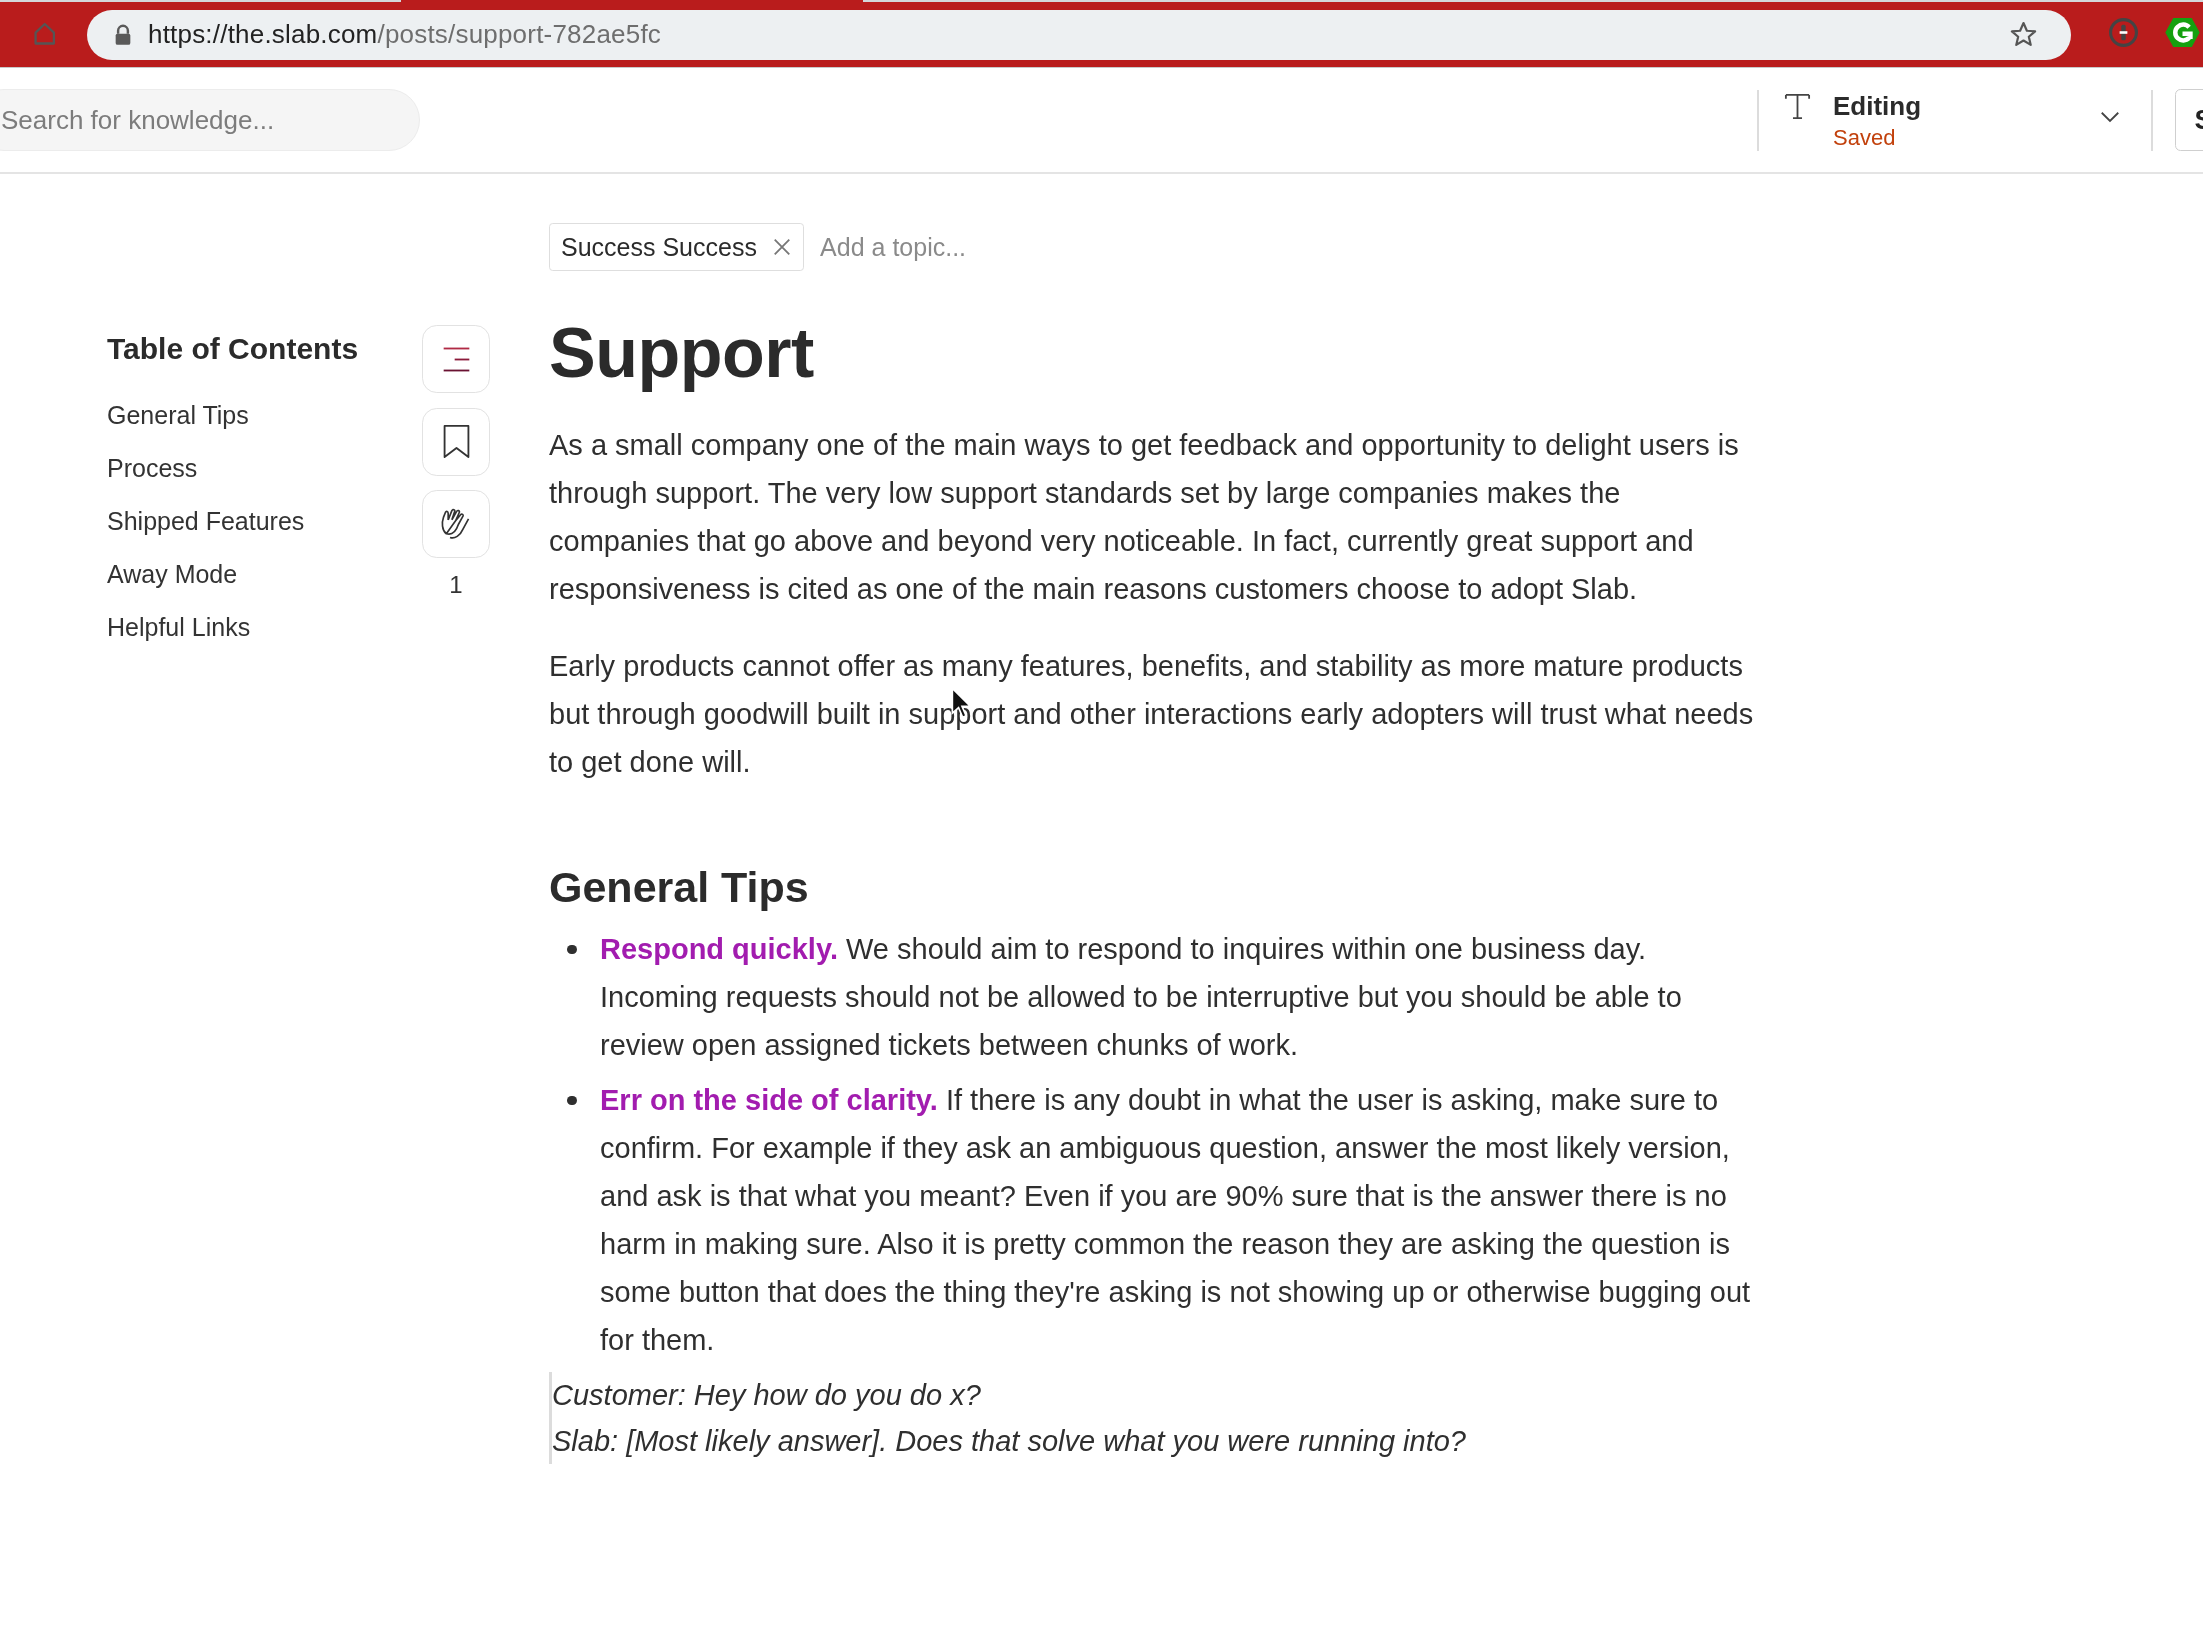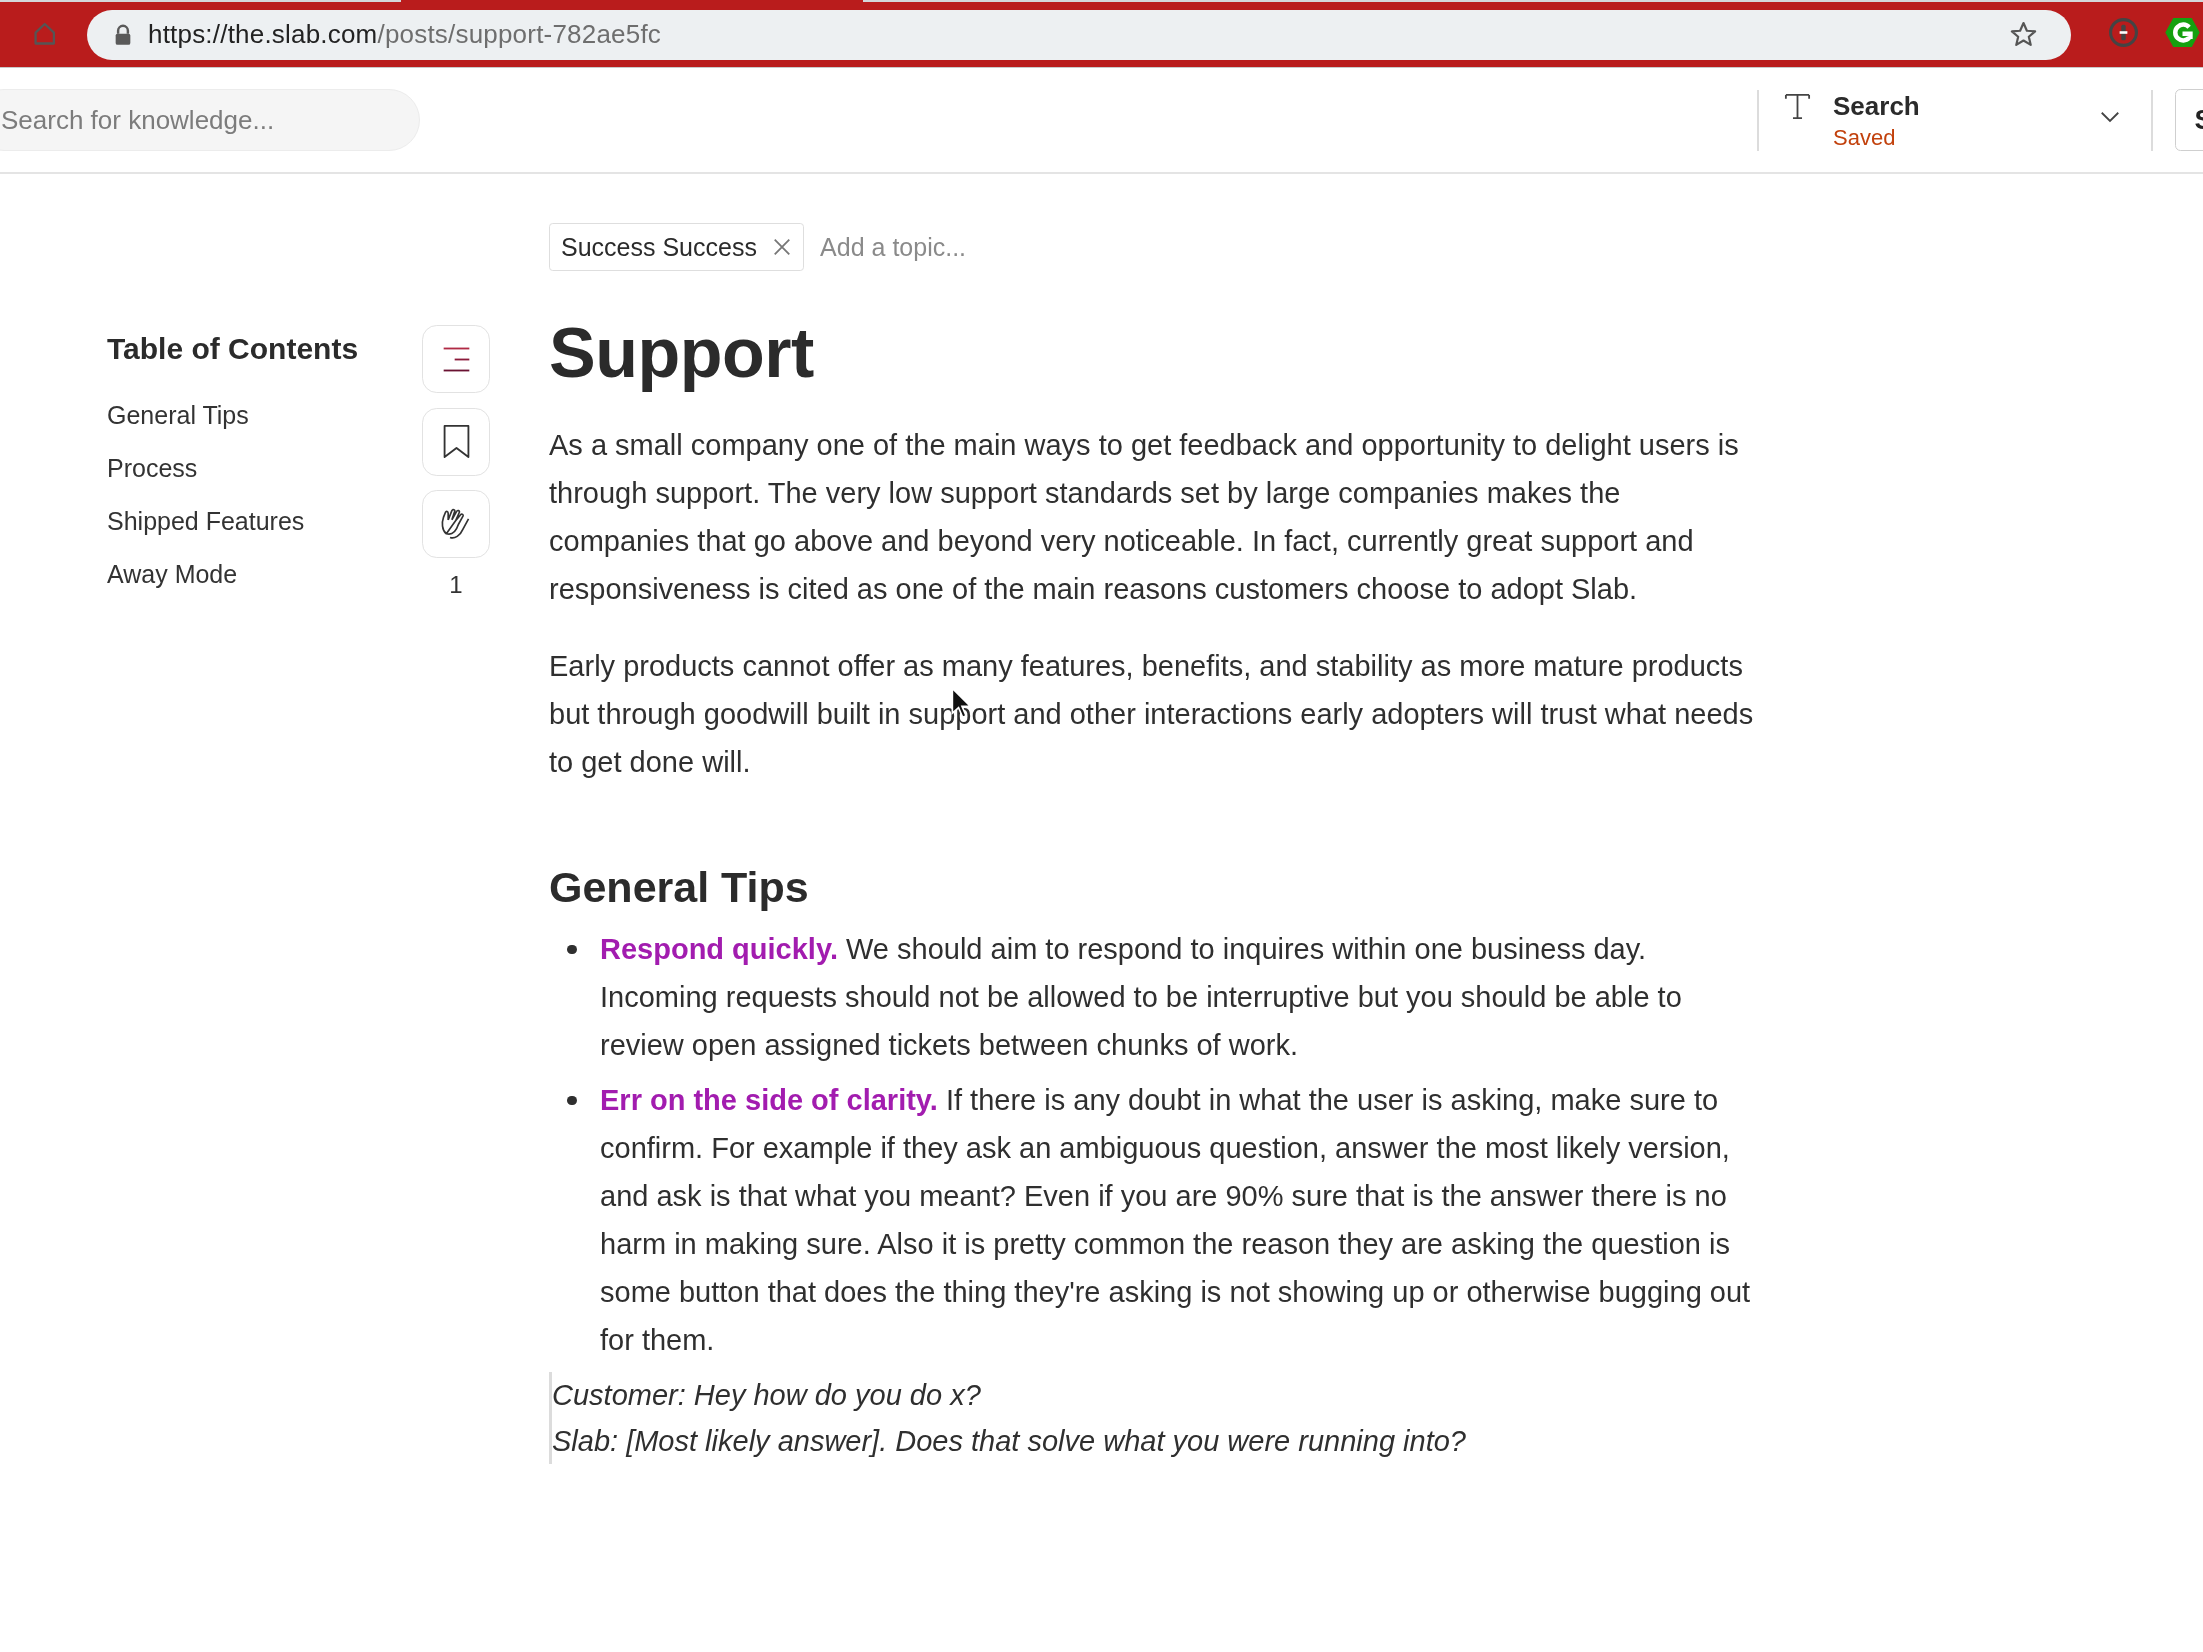--- a/index.html
+++ b/index.html
@@ -99,37 +99,38 @@
 
 <div class="app-header">
   <div class="search">
     <input type="text" placeholder="Search for knowledge..." style="">
   </div>
   <div class="hdr-divider-1"></div>
   <div class="editing-mode">
     <svg class="t-icon" viewBox="0 0 24 24">
         <path d="M3 3 H21 M3 3 V6 M21 3 V6 M12 3 V21 M8.5 21 H15.5" fill="none" stroke="#444" stroke-width="1.4"></path>
       </svg>
-    <span class="title">Search</span>
+    <span class="title">Editing</span>
     <span class="status">Saved</span>
     <svg class="chev" viewBox="0 0 24 16">
         <path d="M3 3 L12 12 L21 3" fill="none" stroke="#444" stroke-width="2"></path>
       </svg>
   </div>
   <div class="hdr-divider-2"></div>
   <div class="share-btn">S</div>
 </div>
 
 <nav class="toc">
   <div class="toc-title">Table of Contents</div>
   <div class="toc-list">
     <div class="toc-item">General Tips</div>
     <div class="toc-item">Process</div>
     <div class="toc-item">Shipped Features</div>
     <div class="toc-item">Away Mode</div>
+    <div class="toc-item">Helpful Links</div>
   </div>
 </nav>
 
 <div class="actions">
   <div class="act-btn">
     <svg width="33" height="33" viewBox="0 0 36 36">
         <line x1="4" y1="6" x2="32" y2="6" stroke="#b02a45" stroke-width="2"></line>
         <line x1="16" y1="18" x2="32" y2="18" stroke="#8b1a3a" stroke-width="2"></line>
         <line x1="4" y1="30" x2="32" y2="30" stroke="#6a1232" stroke-width="2"></line>
       </svg>

